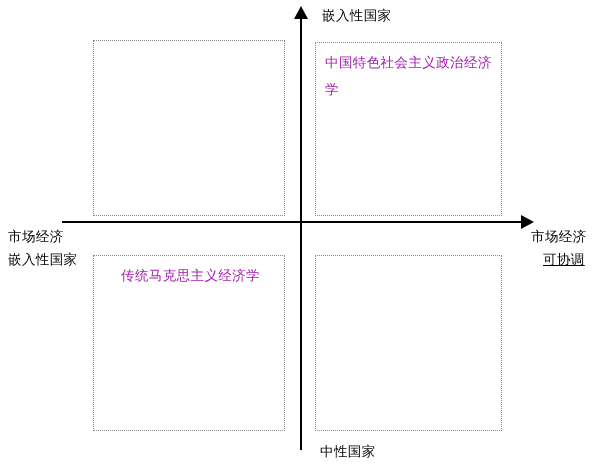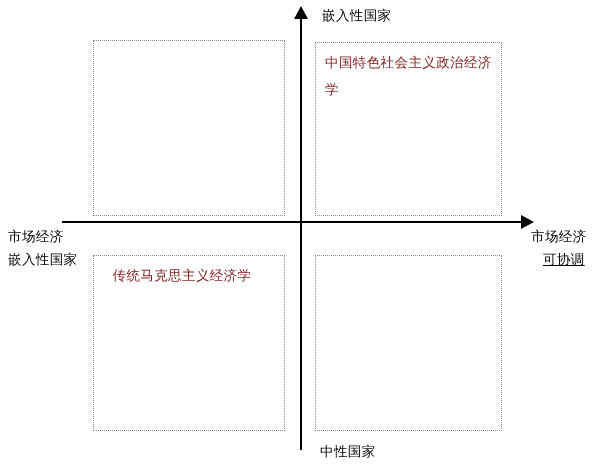--- a/index.html
+++ b/index.html
@@ -65,25 +65,25 @@
   .q2-box { left: 93px;  top: 40px;  width: 192px; height: 176px; }
   .q1-box { left: 315px; top: 42px;  width: 187px; height: 174px; }
   .q3-box { left: 93px;  top: 255px; width: 192px; height: 176px; }
   .q4-box { left: 315px; top: 255px; width: 187px; height: 176px; }
 
   .quad-text {
     position: absolute;
     font-size: 13.5px;
     line-height: 27px;
     letter-spacing: 0.4px;
-    color: #7f1d1d;
+    color: #a21caf;
     white-space: normal;
   }
   .q1-text { left: 325px; top: 49px;  width: 170px; }
-  .q3-text { left: 96px; top: 262px; width: 172px; text-align: center; }
+  .q3-text { left: 121px; top: 262px; width: 172px; }
   .q4-text { left: 325px; top: 262px; width: 172px; }
 
   
   .axis-label {
     position: absolute;
     font-size: 13.5px;
     line-height: 23px;
     letter-spacing: 0.4px;
     color: #000000;
   }

